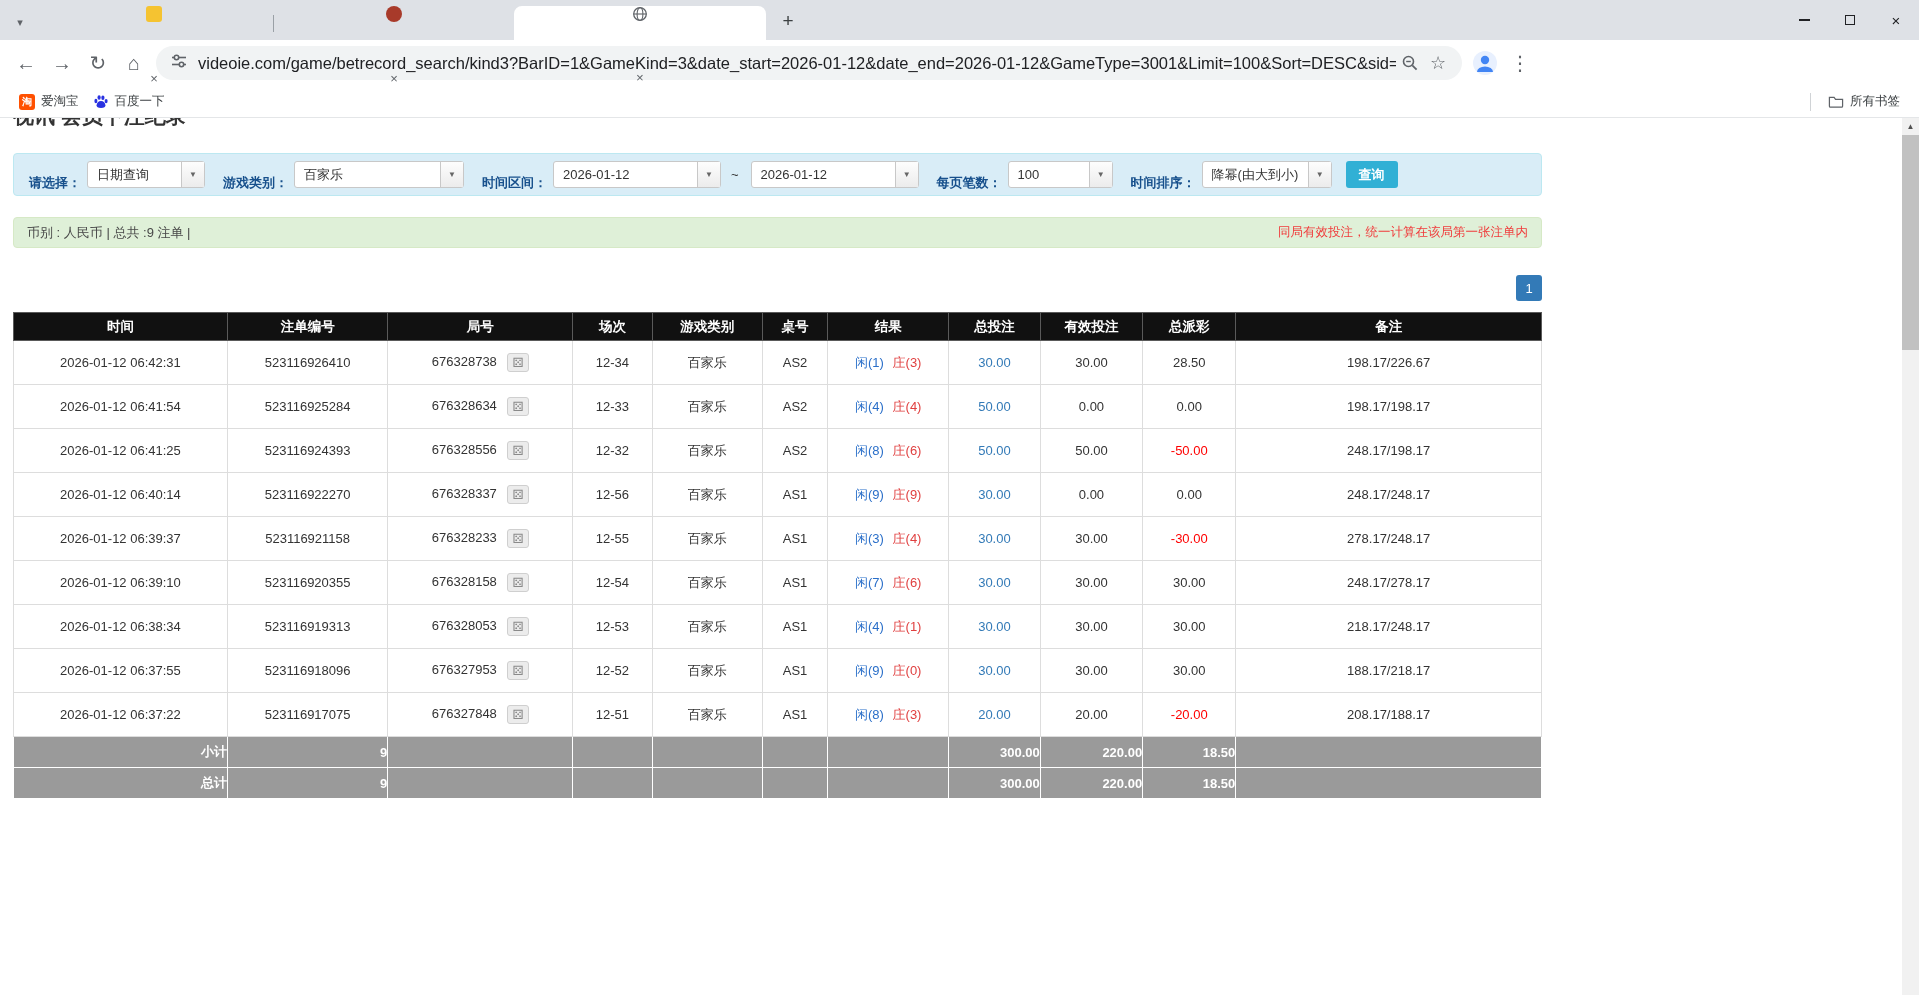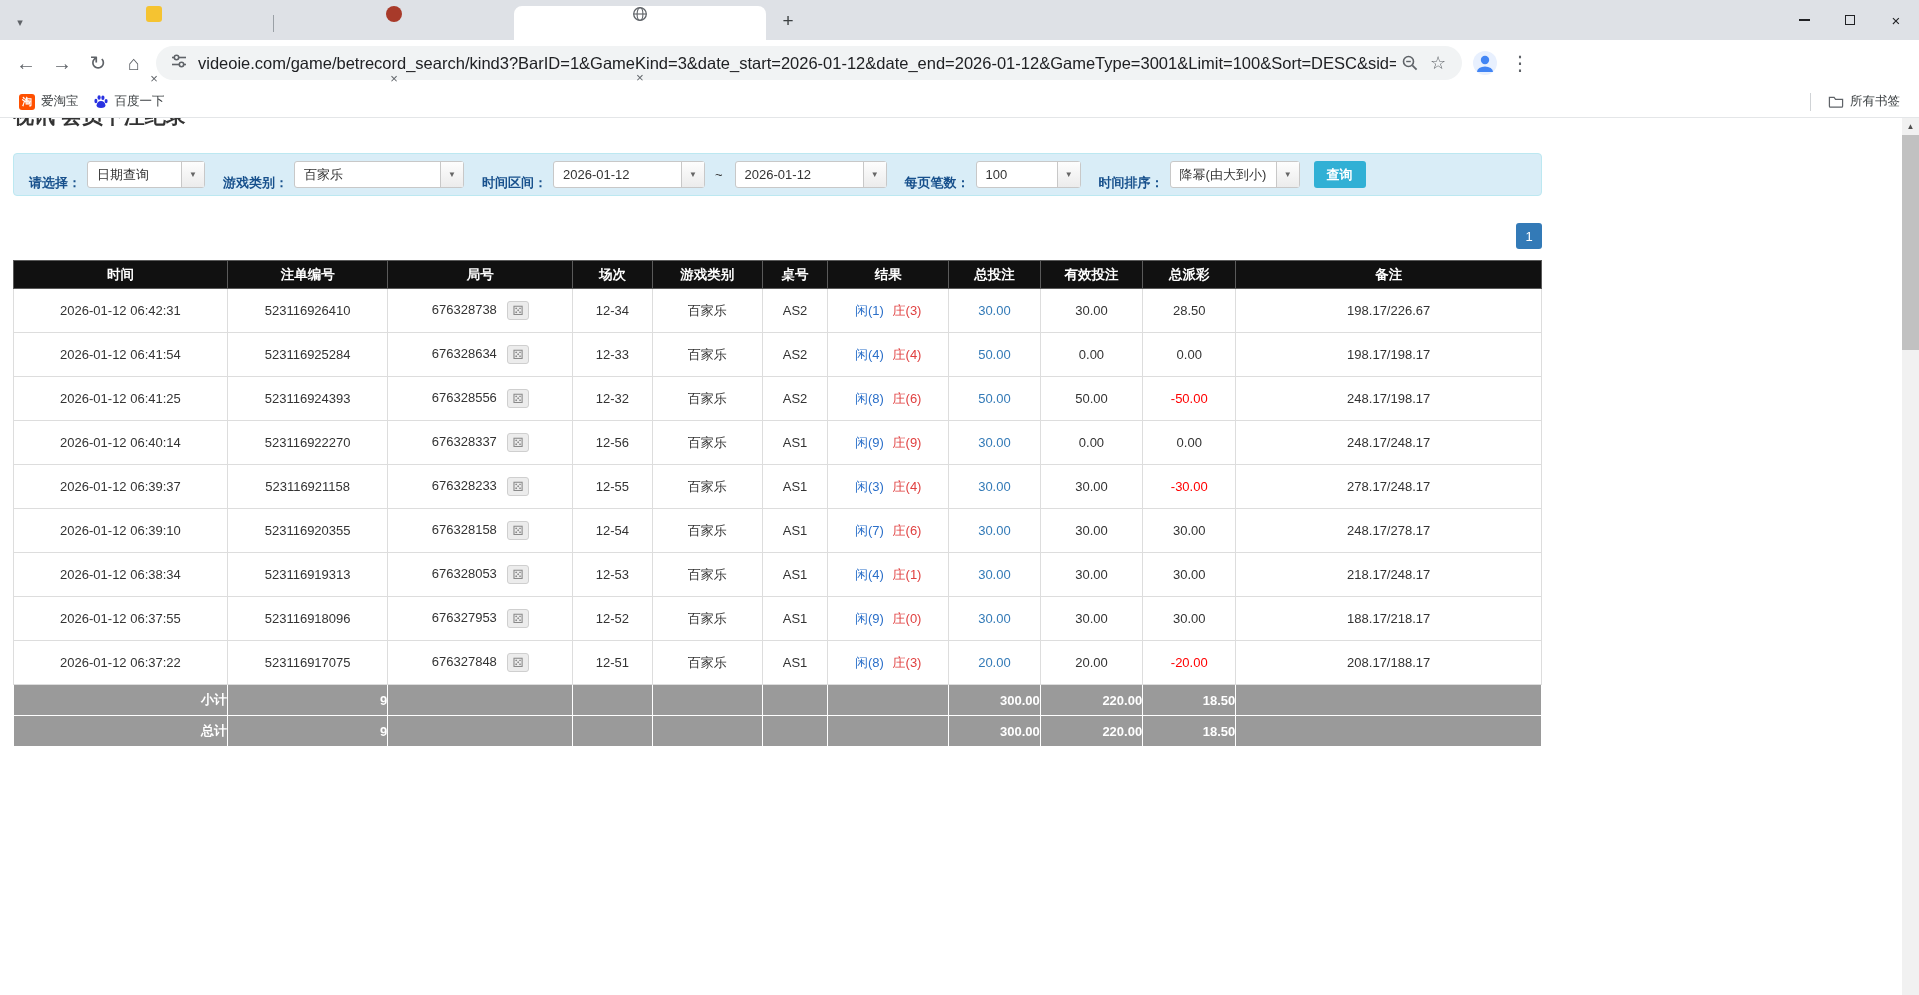--- a/index.html
+++ b/index.html
@@ -45,21 +45,21 @@
   .page-title { font-size:21px; line-height:26px; font-weight:bold; color:#333; margin-top:-15px; }
 
   .filter-bar { margin-top:24px; height:43px; background:#d9edf7; border:1px solid #bce8f1; border-radius:4px;
                 display:flex; align-items:center; padding:0 15px; font-size:13px; }
   .f-label { color:#17508c; font-weight:bold; white-space:nowrap;margin-top:16px; }
   .f-gap { margin-left:18px; }
   .combo { display:inline-flex; align-items:stretch; height:27px; background:#fff; border:1px solid #c8c8c8; border-radius:3px; margin-left:6px; }
   .combo .c-val { flex:1; display:flex; align-items:center; padding:11px 9px; color:#333; white-space:nowrap; overflow:hidden; }
   .combo .c-arr { width:23px; display:flex; align-items:center; justify-content:center; border-left:1px solid #c8c8c8;
                   color:#666; font-size:8px; background:linear-gradient(#fdfdfd,#ececec); }
-  .w-select{width:118px} .w-game{width:170px} .w-date{width:152px} .w-per{width:105px} .w-sort{width:130px}
+  .w-select{width:118px} .w-game{width:170px} .w-date{width:168px} .w-per{width:105px} .w-sort{width:130px}
   .range-sep { margin:0 6px 0 10px; color:#333; }
   .btn-search { margin-left:14px; height:27px; padding:0 13px; background:#31b0d5; color:#fff; font-weight:bold;
                 font-size:13px; border:none; border-radius:3px; cursor:pointer; }
 
   .info-bar { margin-top:21px; height:31px; background:#dff0d8; border:1px solid #d6e9c6; border-radius:4px;
               display:flex; align-items:center; justify-content:space-between; padding:0 13px; font-size:13px; }
   .info-left { color:#484848; }
   .info-right { color:#f03b3b; font-size:12.5px; }
 
   .pagination { margin-top:27px; display:flex; justify-content:flex-end; }
@@ -244,20 +244,24 @@
         <span class="c-arr">▼</span>
       </span>
       <span class="f-label f-gap">时间排序：</span>
       <span class="combo w-sort">
         <span class="c-val">降幂(由大到小)</span>
         <span class="c-arr">▼</span>
       </span>
       <button class="btn-search">查询</button>
     </div>
 
+    <div class="info-bar">
+      <span class="info-left">币别 : 人民币 | 总共 :9 注单 |</span>
+      <span class="info-right">同局有效投注，统一计算在该局第一张注单内</span>
+    </div>
 
     <div class="pagination">
       <span class="page-btn">1</span>
     </div>
 
     <table>
       <colgroup>
         <col style="width:14%">
           <col style="width:10.5%">
           <col style="width:12.1%">

